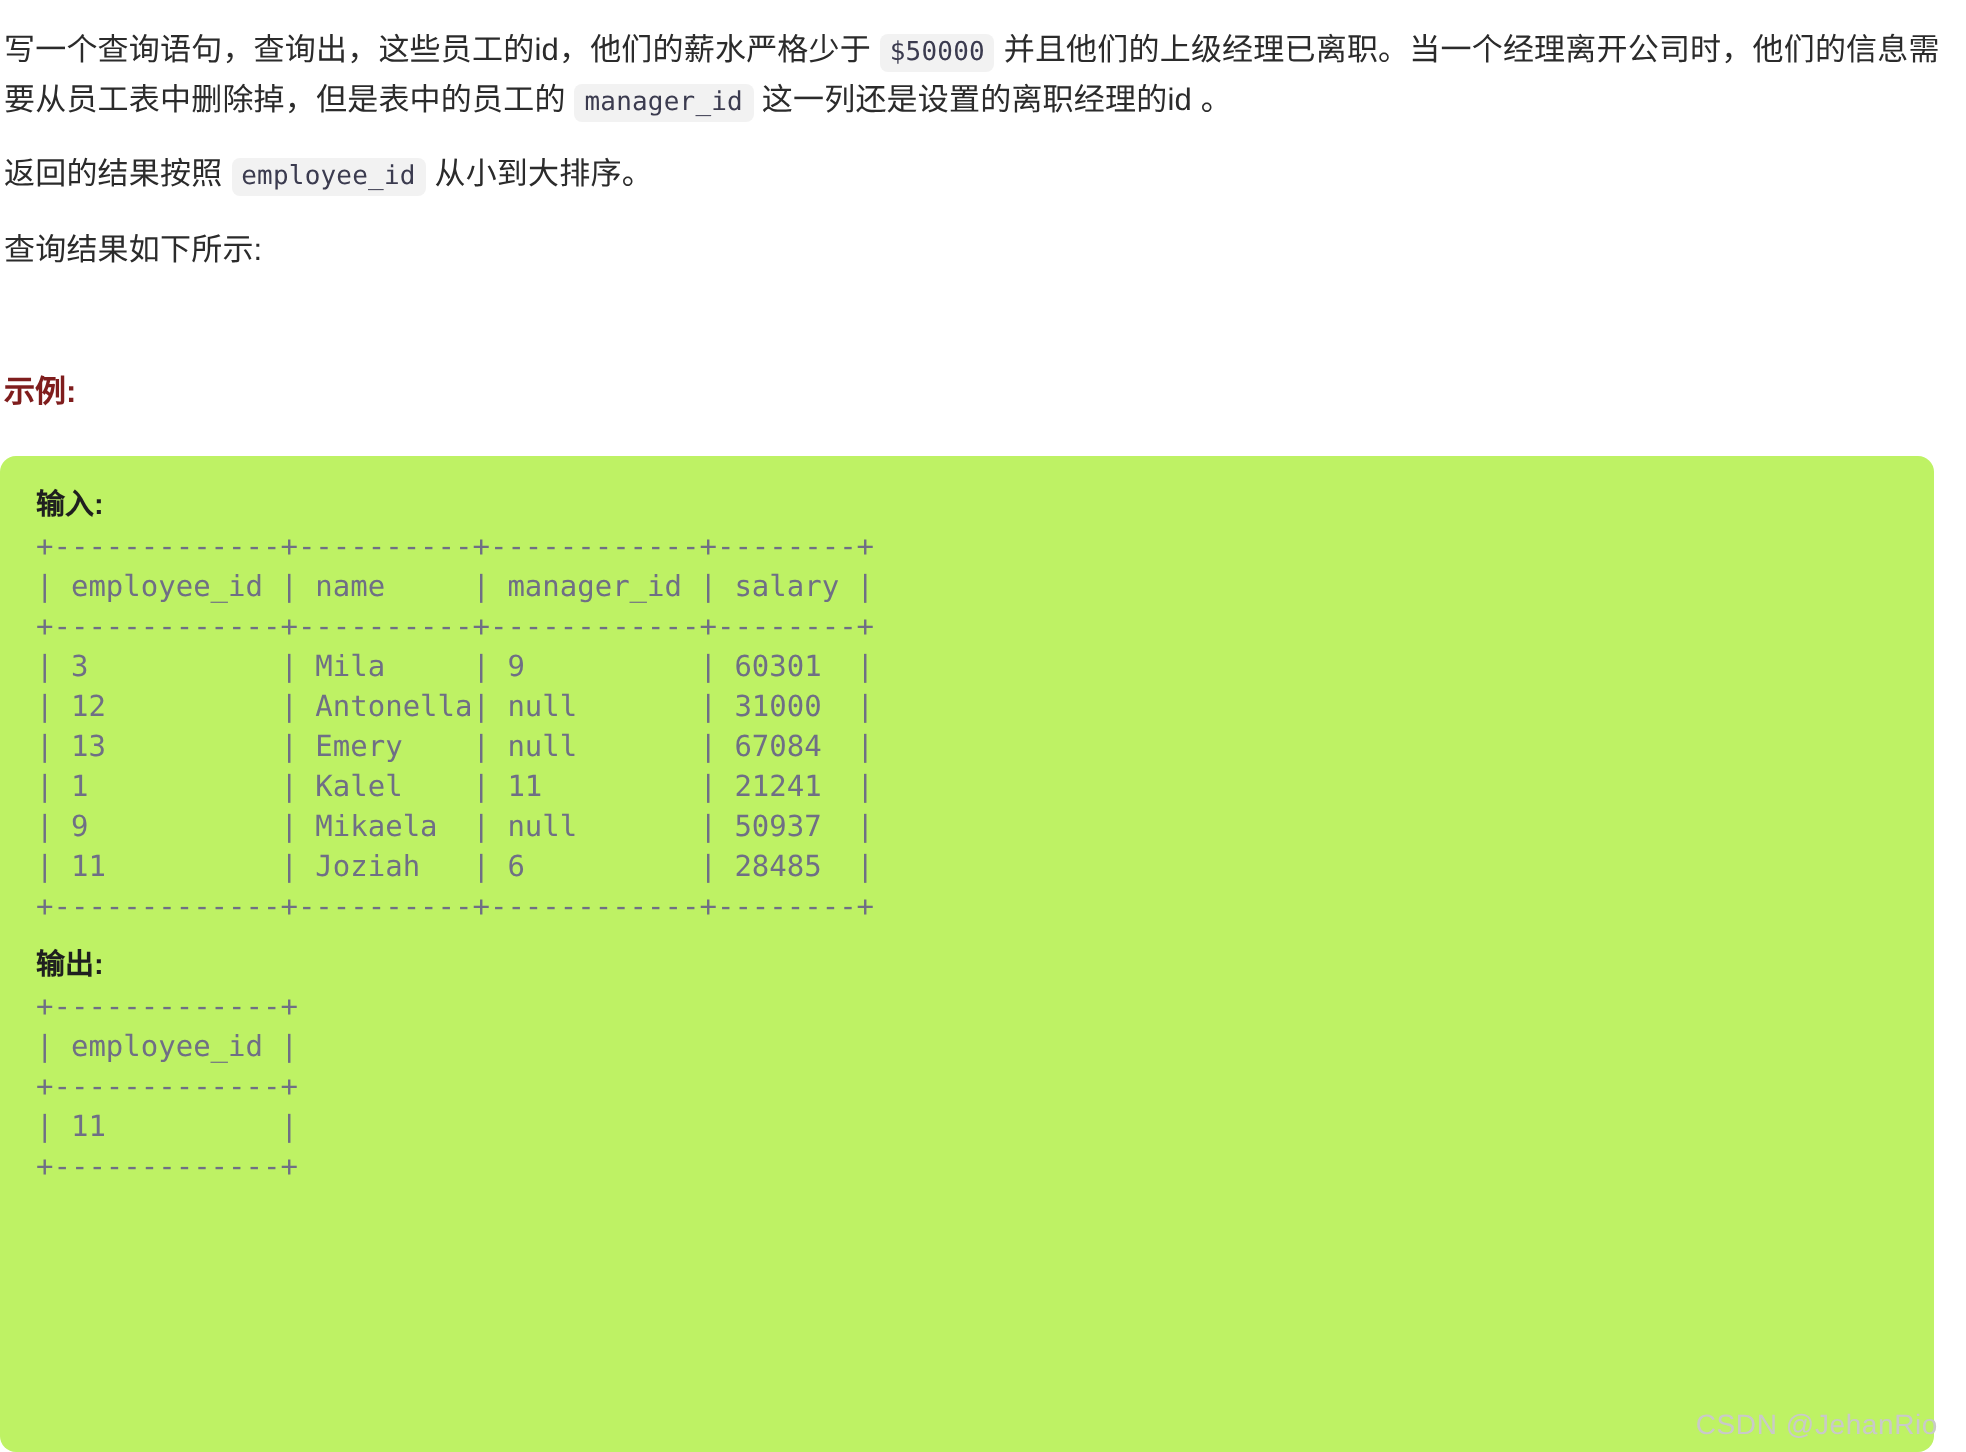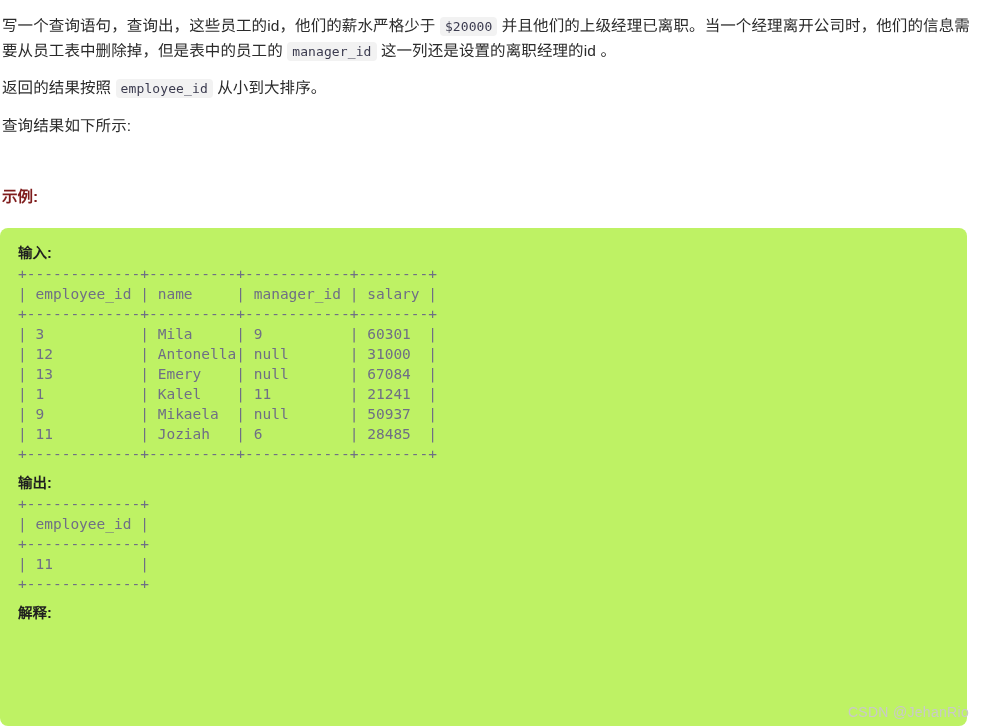--- a/index.html
+++ b/index.html
@@ -114,21 +114,21 @@
     user-select: none;
   }
 </style>
 </head>
 <body>
 
 <div class="page">
 
   <div class="prose">
 
-    <p class="para p1"><span>写一个查询语句，查询出，这些员工的id，他们的薪水严格少于 </span><code class="chip">$20000</code><span> 并且他们的上级经理已离职。当一个经理离开公司时，他们的信息需要从员工表中删除掉，但是表中的员工的 </span><code class="chip">manager_id</code><span> 这一列还是设置的离职经理的id 。</span></p>
+    <p class="para p1"><span>写一个查询语句，查询出，这些员工的id，他们的薪水严格少于 </span><code class="chip">$50000</code><span> 并且他们的上级经理已离职。当一个经理离开公司时，他们的信息需要从员工表中删除掉，但是表中的员工的 </span><code class="chip">manager_id</code><span> 这一列还是设置的离职经理的id 。</span></p>
 
     <p class="para p2"><span>返回的结果按照 </span><code class="chip">employee_id</code><span> 从小到大排序。</span></p>
 
     <p class="para p3">查询结果如下所示:</p>
 
     <div class="heading-example">示例:</div>
   </div>
 
   <div class="codeblock">
 
@@ -151,19 +151,18 @@
     <div class="cb-label">输出:</div>
 
     <pre class="cb-pre">+-------------+
 | employee_id |
 +-------------+
 | 11          |
 +-------------+</pre>
 
     <div class="spacer-8"></div>
 
-    <div class="cb-label">解释:</div>
 
   </div>
 
   <div class="watermark">CSDN @JehanRio</div>
 
 </div>
 
 </body></html>

